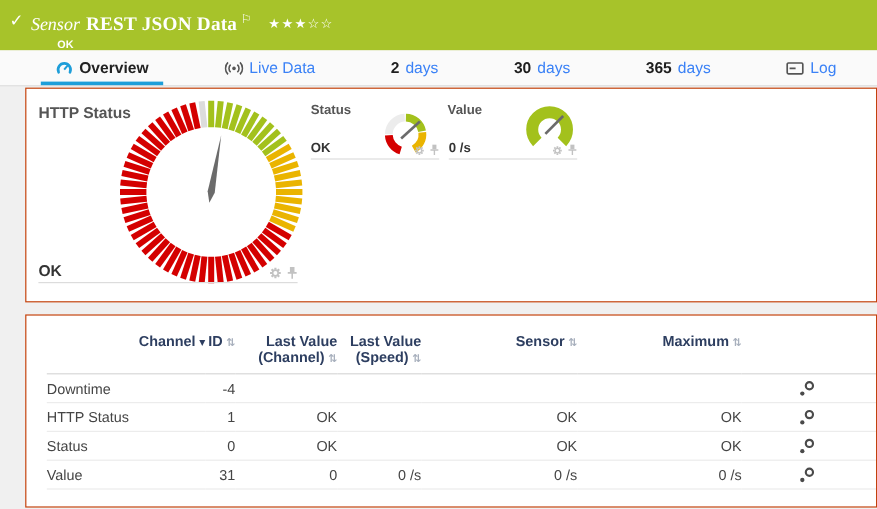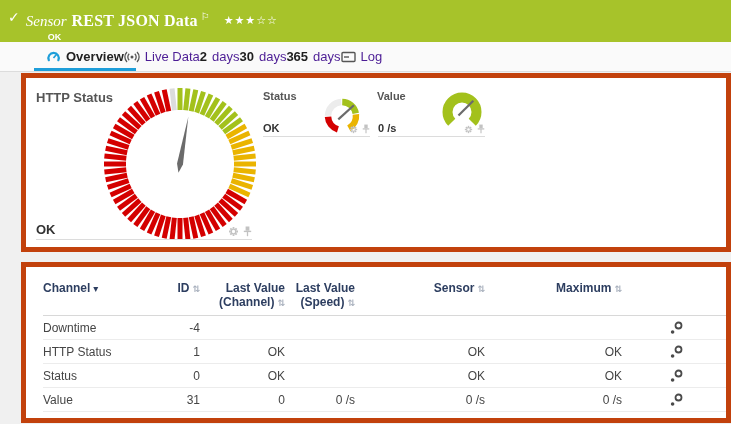--- a/index.html
+++ b/index.html
@@ -11,31 +11,31 @@
   .check { font-size:14px; font-weight:bold; margin:2px 6px 0 0; }
   .title-line { line-height:20px;font-family:Liberation Serif, serif; }
   .sensor-kind { font-style:italic; font-weight:400; font-size:15px; margin-right:5px; }
   .sensor-title { font-weight:700; font-size:16px; letter-spacing:.2px; }
   .flag { font-size:10px; vertical-align:super; margin-left:3px; }
   .stars { font-size:11px; letter-spacing:1px; margin-left:14px; vertical-align:2px; }
   .status-sub { font-size:9px; font-weight:700; margin:1px 0 0 22px; }
 
   
   .tabbar { height:30px; background:#fafafa; border-bottom:1px solid #dcdcdc;
-    display:flex; align-items:stretch; padding:0 34px 0 46px; }
+    display:flex; align-items:stretch; justify-content:space-between; padding:0 34px 0 46px; }
   .tab { position:relative; display:flex; align-items:center; gap:5px; font-size:13px; color:#3c3c3c; cursor:pointer; }
   .tab b { font-weight:700; color:#1e1e1e; }
-  .tab .lbl { color:#4c1d95; }
+  .tab .lbl { color:#3b82f6; }
   .tab.active .lbl { font-weight:700; color:#222; }
   .tab.active .underline { position:absolute; left:-12px; right:-12px; bottom:0; height:3px; background:#1e9ed9; }
   .tabicon { display:inline-flex; align-items:center; }
   .tabicon svg { display:block; }
 
   
-  .panel { background:#fff; border:5px solid #c2410c; margin-left:21px; width:710px; position:relative; }
+  .panel { background:#fff; border:1px solid #c2410c; margin-left:21px; width:710px; position:relative; }
   .panel-overview { height:179px; margin-top:1px; }
   .panel-table { margin-top:10px; height:161px; overflow:hidden; }
 
   
   .g-title { position:absolute; font-size:13px; font-weight:600; color:#555; }
   .g-footer { position:absolute; border-bottom:1px solid #dcdcdc; display:flex; justify-content:space-between; align-items:flex-end; padding-bottom:2px; }
   .g-value { font-size:12px; font-weight:700; color:#333; }
   .g-icons { display:flex; gap:4px; align-items:center; }
   .g-icons svg { display:block; }
   .gauge { position:absolute; }
@@ -48,21 +48,21 @@
   .gauge-status { left:294px; top:16px; }
   .f-status { left:237px; top:44px; width:107px; }
 
   .t-value { left:351px; top:12px; font-size:11px; }
   .gauge-value { left:412px; top:10px; }
   .f-value { left:352px; top:44px; width:107px; }
 
   
   table { border-collapse:collapse; table-layout:fixed; width:693px; margin-left:17px; }
   th { font-size:12px; font-weight:700; color:#2d3e60; text-align:right; vertical-align:top; padding:14px 0 6px 0; }
-  th.left { text-align:left;margin-left:44px; }
+  th.left { text-align:right;margin-left:44px; }
   th .sort { font-size:9px; color:#a8b0bd; margin-left:3px; }
   th .sort-active { font-size:10px; color:#2d3e60; margin-left:3px; }
   thead tr { border-bottom:1px solid #d8d8d8; }
   tbody tr { border-bottom:1px solid #ececec; }
   td { font-size:12px; color:#454545; height:24px; text-align:right; }
   td.left { text-align:left; }
   td.iconcol { text-align:left; padding-left:48px; }
   td.iconcol svg { display:block; cursor:pointer; }
 </style>
 </head>

